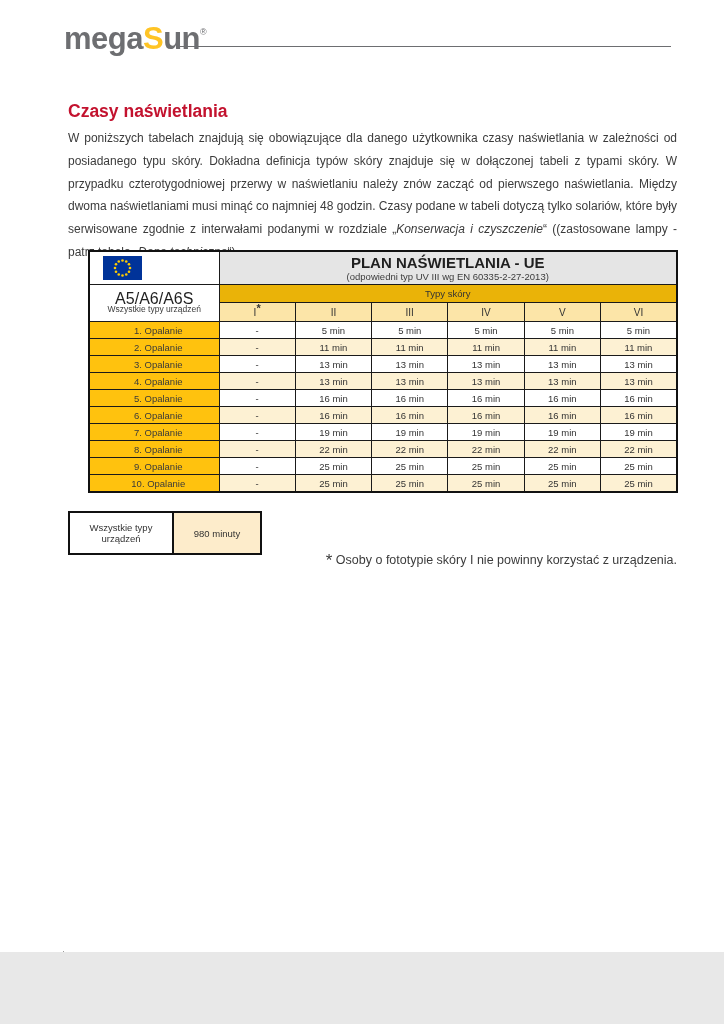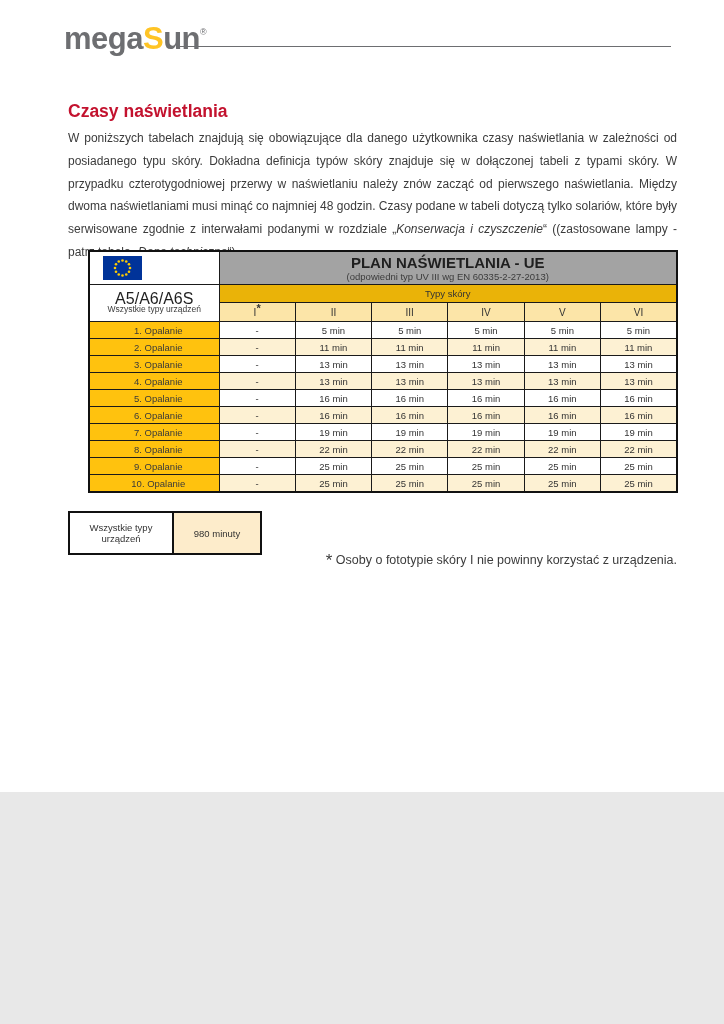--- a/index.html
+++ b/index.html
@@ -1,17 +1,17 @@
 <!DOCTYPE html>
 <html lang="pl"><head>
 <meta charset="utf-8">
 <style>
   html,body{margin:0;padding:0;background:#e8e8e8;}
   .page{
-    position:relative;width:724px;height:792px;background:#ffffff;
+    position:relative;width:724px;height:952px;background:#ffffff;
     margin:0 auto;font-family:"Liberation Sans",sans-serif;color:#3b3b3b;overflow:hidden;
   }
   
   .logo{position:absolute;left:64px;top:16px;font-size:31px;font-weight:bold;
         letter-spacing:-0.5px;color:#6d6e71;line-height:32px;}
   .logo .s{color:#ffc425;}
   .logo .reg{font-size:9px;vertical-align:14px;font-weight:normal;}
   .header-rule{position:absolute;left:177px;top:46px;width:494px;height:0;
         border-bottom:1px solid #6d6e71;}
   
@@ -19,21 +19,21 @@
   .bodytext{position:absolute;left:68px;top:127px;width:609px;font-size:12px;
         line-height:22.8px;text-align:justify;color:#3b3b3b;}
   .bodytext .it{font-style:italic;}
   
   .tbl{position:absolute;left:88px;top:250px;border-collapse:collapse;table-layout:fixed;
        width:588px;font-size:9.5px;color:#333;}
   .tbl td{border:1px solid #1a1a1a;padding:0;overflow:hidden;}
   .tbl{border:2px solid #111;}
   .cell-eu{background:#ffffff;height:32px;vertical-align:middle;}
   .cell-eu svg{display:block;margin-left:13px;}
-  .cell-title{background:#a3a3a3;text-align:center;vertical-align:middle;}
+  .cell-title{background:#e5e5e5;text-align:center;vertical-align:middle;}
   .t-title{font-size:15px;font-weight:bold;color:#1f1f1f;line-height:17px;}
   .t-sub{font-size:9.5px;color:#3b3b3b;line-height:11px;}
   .cell-model{background:#ffffff;text-align:center;vertical-align:middle;}
   .model{font-size:16px;font-weight:normal;color:#1f1f1f;line-height:13px;}
   .model-sub{font-size:8.5px;line-height:9.5px;color:#3b3b3b;}
   .cell-skin{background:#eab308;text-align:center;height:17px;vertical-align:middle;font-size:9.5px;}
   .r-cols td{background:#fce5a8;text-align:center;height:18px;vertical-align:middle;font-size:10px;}
   .r-cols sup{font-size:11px;font-weight:bold;line-height:0;}
   .tbl .lab{background:#ffc20e;text-align:left;padding-left:8px;color:#3a3a3a;}
   .tbl .d-row td{height:16px;vertical-align:middle;text-align:center;}

